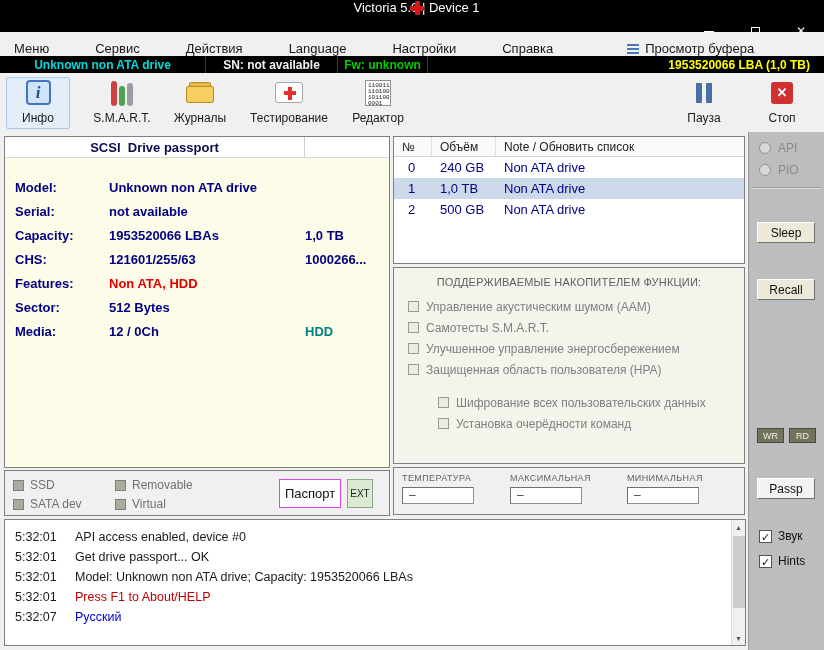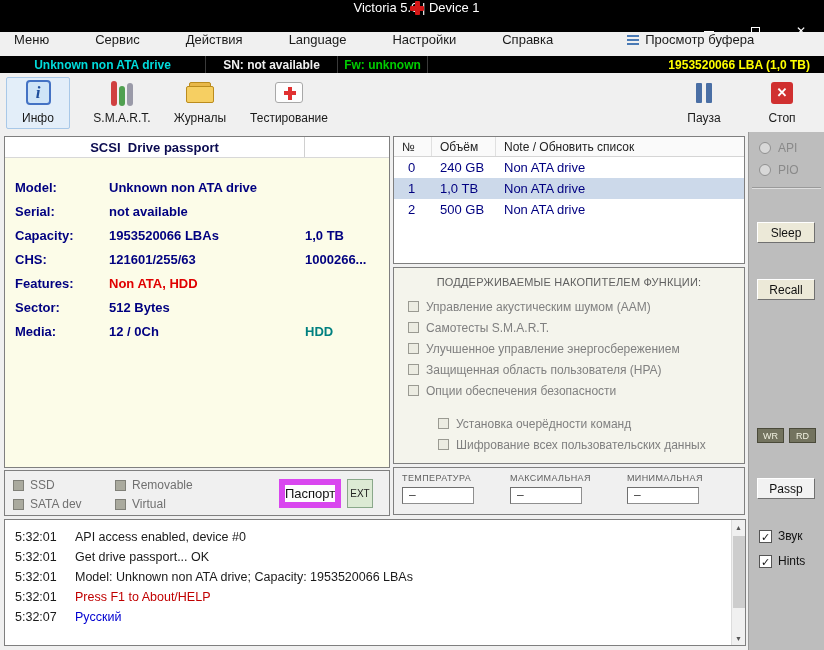--- a/index.html
+++ b/index.html
@@ -14,21 +14,21 @@
   .app-icon .v { position:absolute; left:6px; top:1px; width:5px; height:14px; background:#d41616; border-radius:1px;}
   .app-icon .h { position:absolute; left:1px; top:6px; width:14px; height:5px; background:#d41616; border-radius:1px;}
   .title-text { margin-left:9px; }
   .win-controls { margin-left:auto; display:flex; height:32px; }
   .win-btn { width:46px; height:32px; display:flex; align-items:center; justify-content:center; color:#fff; font-size:12px; }
   .min-glyph { display:block; width:10px; border-top:1px solid #fff; }
   .max-glyph { display:block; width:9px; height:9px; border:1px solid #fff; }
 
   
   .menubar { position:absolute; left:0; top:32px; width:824px; height:24px; background:#f0f0f0;
-    display:flex; align-items:flex-start; font-size:13px; color:#1a1a1a; }
+    display:flex; align-items:flex-end; font-size:13px; color:#1a1a1a; }
   .menu-item { padding:0 12px; margin-right:22px; cursor:default; }
   .menu-item:first-child { margin-left:2px; }
   .buffer-view { display:flex; align-items:center; gap:6px; margin-left:40px; }
   .list-icon { display:flex; flex-direction:column; gap:2px; }
   .list-icon i { display:block; width:12px; height:2px; background:#4a7ab5; }
 
   
   .infostrip { position:absolute; left:0; top:56px; width:824px; height:17px; background:#000;
     display:flex; font-size:12px; font-weight:bold; align-items:center; }
   .seg { height:100%; display:flex; align-items:center; justify-content:center; border-right:1px solid #3a3a3a; }
@@ -78,21 +78,21 @@
   .pp-label { position:absolute; left:10px; font-weight:bold; color:#000080; }
   .pp-value { position:absolute; left:104px; font-weight:bold; color:#000080; }
   .pp-extra { position:absolute; left:300px; font-weight:bold; color:#000080; }
   .pp-row.features .pp-value { color:#e00000; }
   .pp-row.media .pp-extra { color:#008080; }
 
   .pp-footer { left:4px; top:470px; width:386px; height:46px; background:#f0f0f0; }
   .chk-row { position:absolute; display:flex; align-items:center; gap:6px; font-size:12px; color:#707070; }
   .chk-box { width:11px; height:11px; background:#aaaa9e; border:1px solid #808078; }
   .passp-btn { position:absolute; right:48px; top:8px; width:62px; height:29px; background:#fdfdfd;
-    border:6px solid #d946ef; font-size:13px; color:#111; display:flex; align-items:center; justify-content:center; }
+    border:1px solid #d946ef; font-size:13px; color:#111; display:flex; align-items:center; justify-content:center; }
   .ext-btn { position:absolute; right:16px; top:8px; width:26px; height:29px; background:#dcead4;
     border:1px solid #8aa88a; font-size:10px; color:#222; display:flex; align-items:center; justify-content:center; }
 
   
   .devlist { left:393px; top:136px; width:352px; height:128px; background:#fff; font-size:13px; }
   .dl-header { display:flex; height:20px; background:#fafafa; border-bottom:1px solid #d5d5d5; color:#222; font-size:12px; }
   .dl-h { display:flex; align-items:center; padding-left:8px; border-right:1px solid #e0e0e0; }
   .dl-c1 { width:38px; } .dl-c2 { width:64px; } .dl-c3 { flex:1; border-right:none; }
   .dl-row { display:flex; height:21px; color:#000080; }
   .dl-row.selected { background:#ccd9ea; }
@@ -217,20 +217,31 @@
     </div>
     <div class="tool-btn" style="margin-left:14px; width:86px;">
       <span class="icon-wrap">
           <span class="aid-icon">
             <i class="v"></i>
             <i class="h"></i>
           </span>
         </span>
       <span>Тестирование</span>
     </div>
+    <div class="tool-btn" style="margin-left:14px;">
+      <span class="icon-wrap">
+          <span class="hex-icon">
+        <div>110011</div>
+            <div>110100</div>
+            <div>101100</div>
+            <div>0001</div>
+      </span>
+        </span>
+      <span>Редактор</span>
+    </div>
     <span class="sp"></span>
     <div class="tool-btn">
       <span class="icon-wrap">
           <span class="pause-icon">
             <i></i>
             <i></i>
           </span>
         </span>
       <span>Пауза</span>
     </div>
@@ -337,33 +348,29 @@
         <span>Самотесты S.M.A.R.T.</span>
       </div>
       <div class="fn-item">
         <span class="chk-box"></span>
         <span>Улучшенное управление энергосбережением</span>
       </div>
       <div class="fn-item">
         <span class="chk-box"></span>
         <span>Защищенная область пользователя (HPA)</span>
       </div>
-      <div class="fn-item">
-        <span class="chk-box"></span>
-        <span>Опции обеспечения безопасности</span>
-      </div>
     </div>
     <div class="fn-list bottom">
       <div class="fn-item">
         <span class="chk-box"></span>
+        <span>Шифрование всех пользовательских данных</span>
+      </div>
+      <div class="fn-item">
+        <span class="chk-box"></span>
         <span>Установка очерёдности команд</span>
-      </div>
-      <div class="fn-item">
-        <span class="chk-box"></span>
-        <span>Шифрование всех пользовательских данных</span>
       </div>
     </div>
   </div>
 
   <div class="panel temps">
     <div class="temp-col">
       <span class="temp-label">ТЕМПЕРАТУРА</span>
       <div class="temp-box">–</div>
     </div>
     <div class="temp-col">

